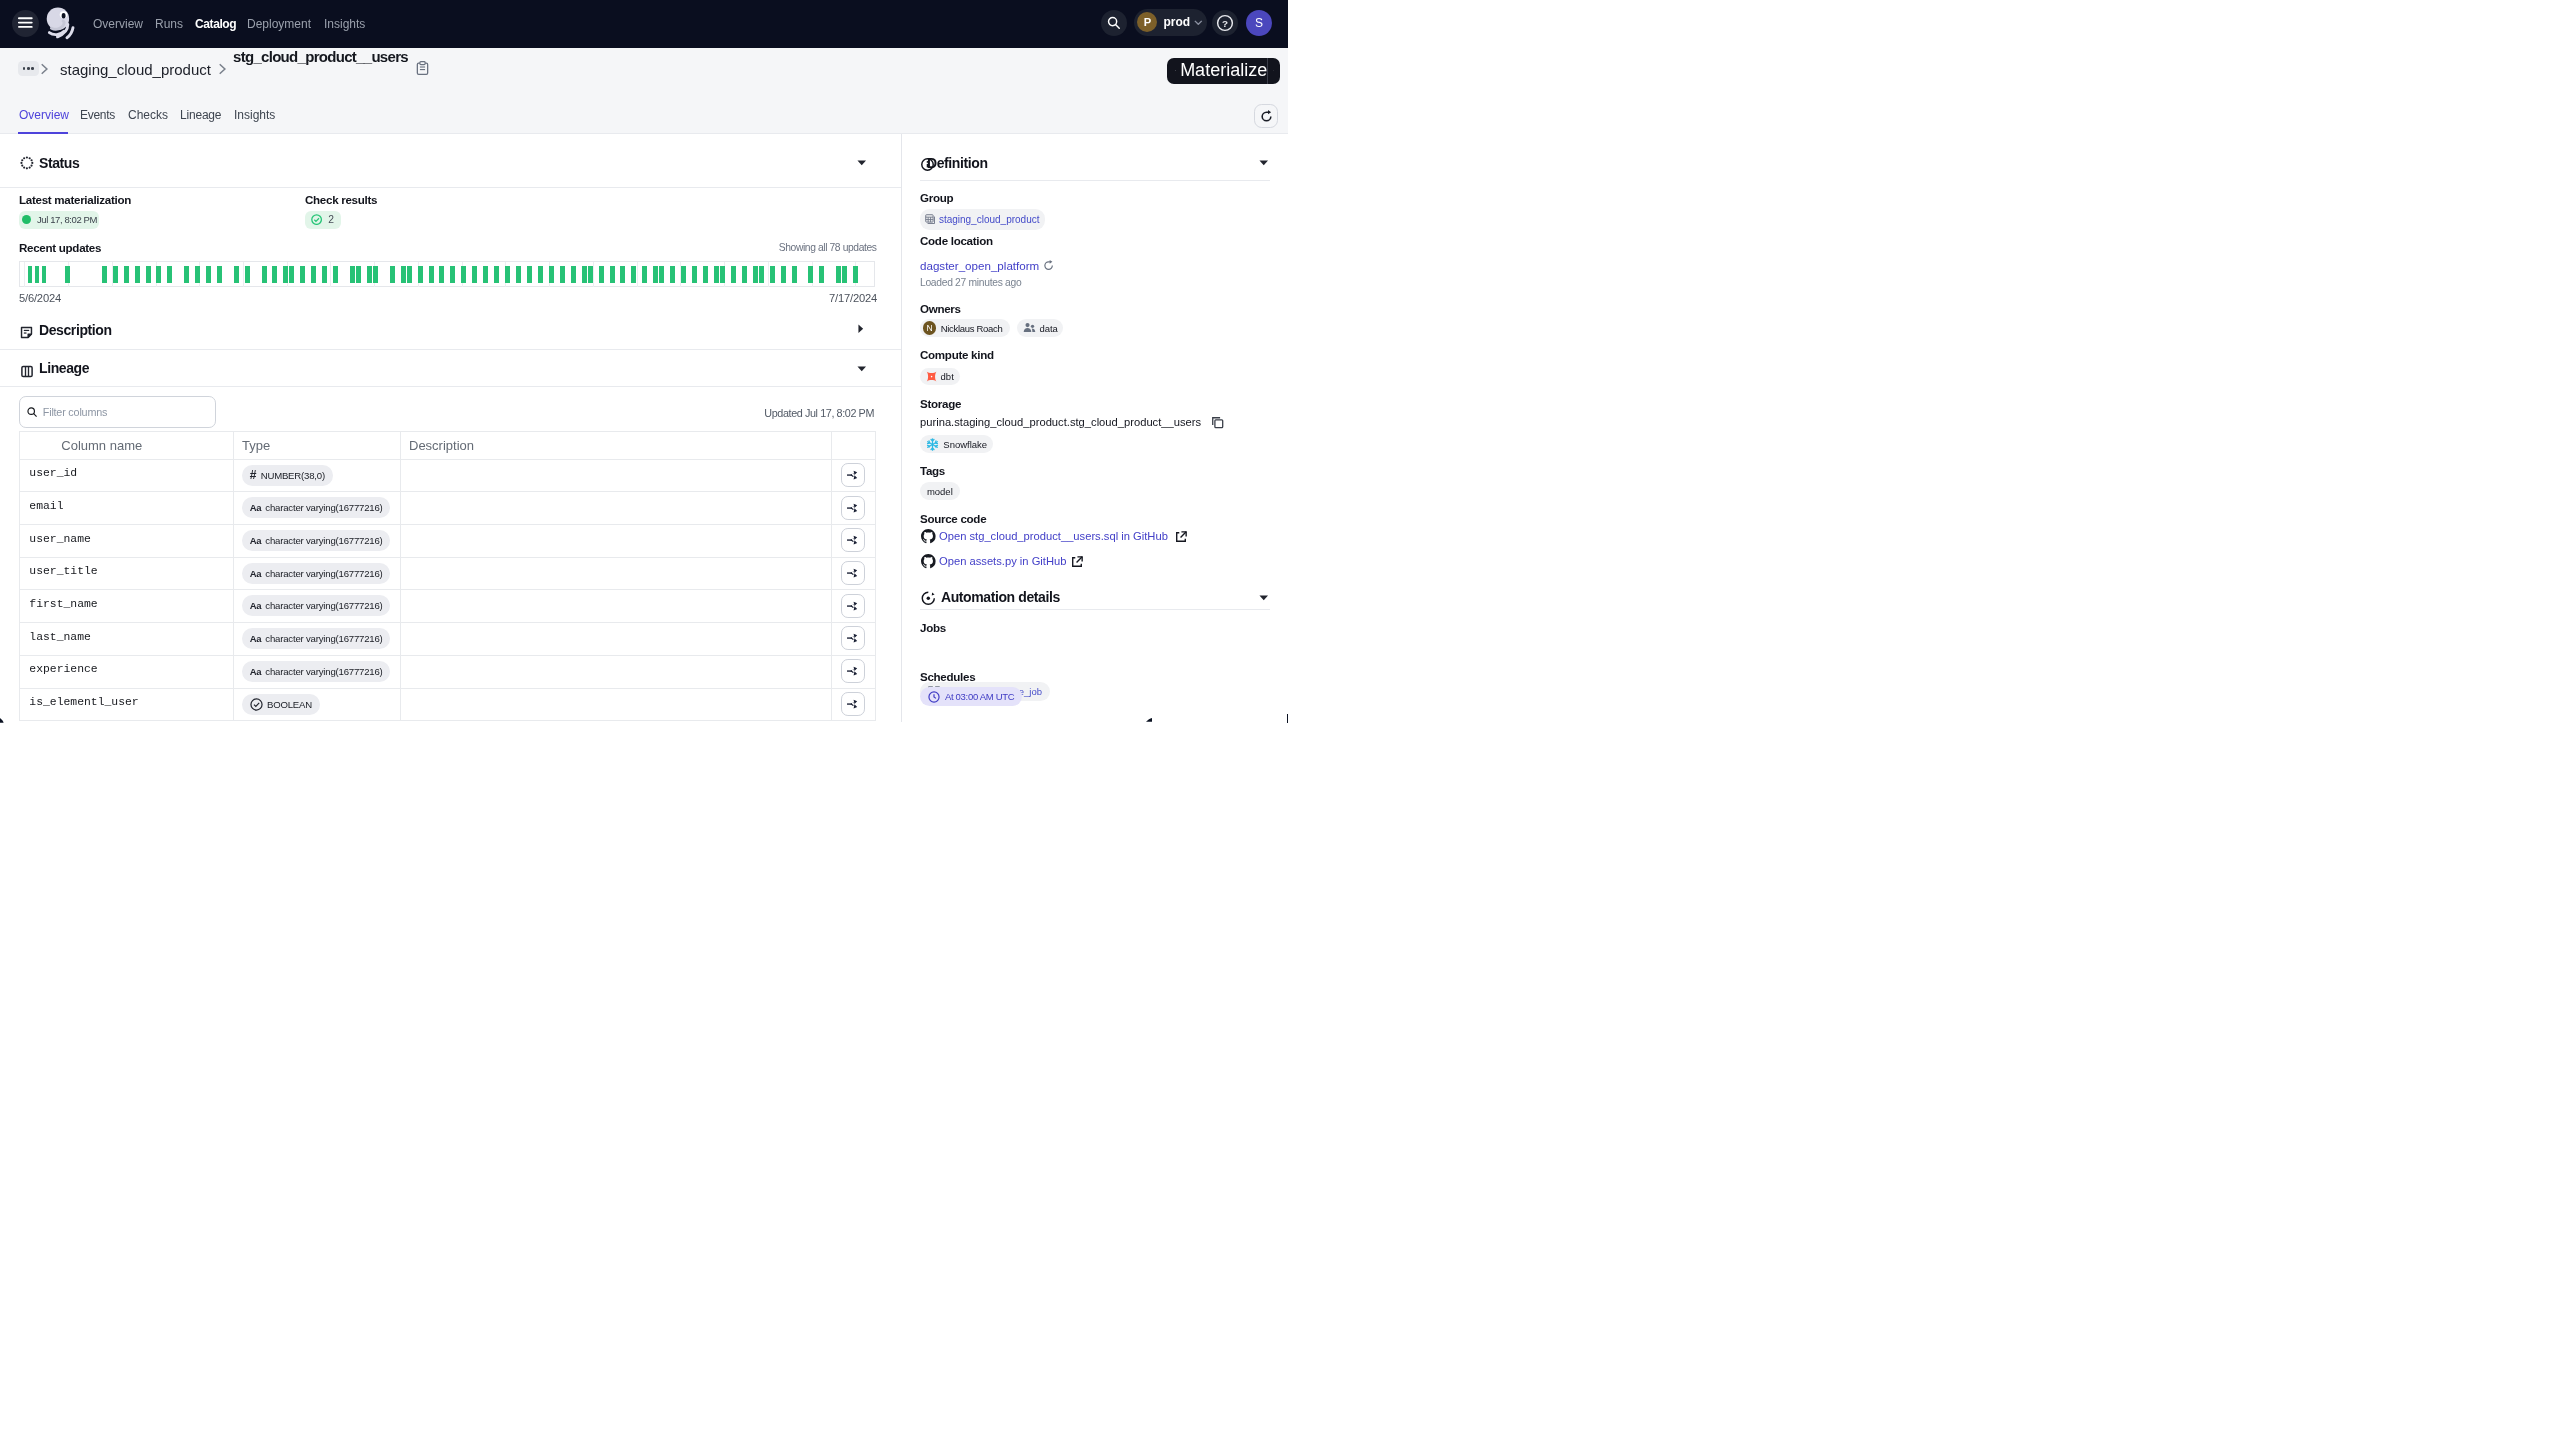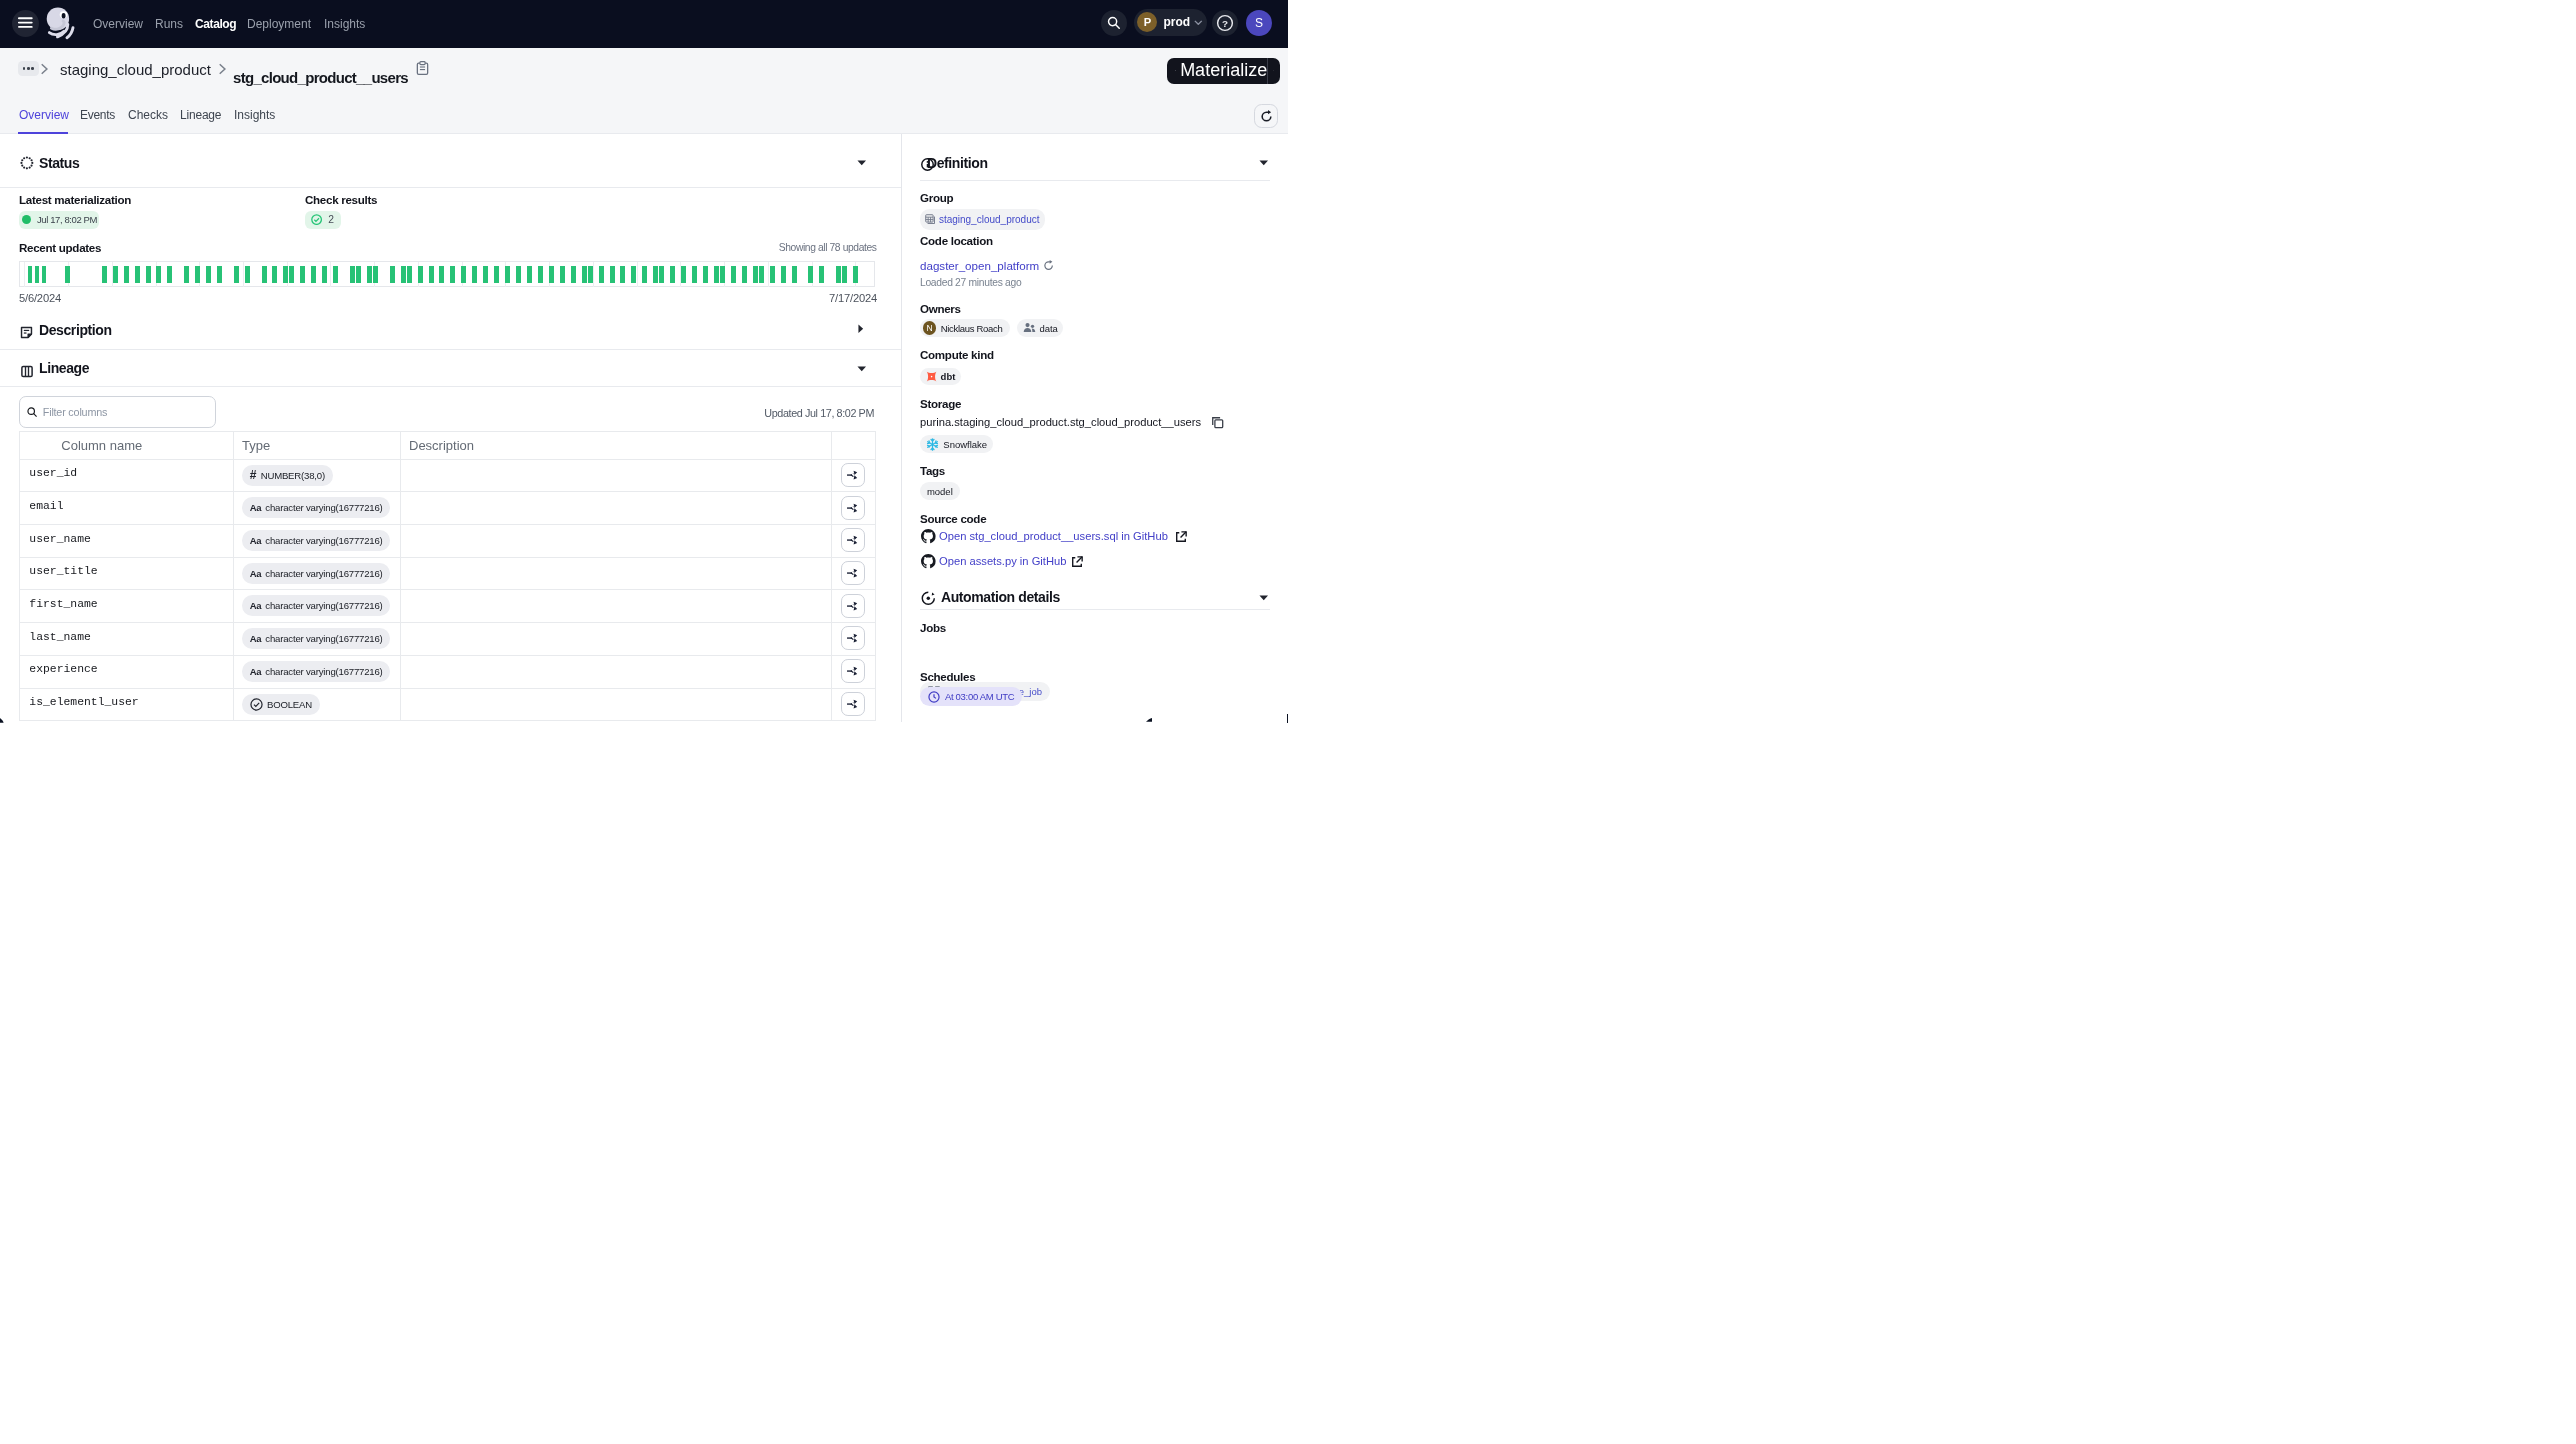--- a/index.html
+++ b/index.html
@@ -78,21 +78,21 @@
       <i style="width:2.6px;height:2.6px;border-radius:50%;background:#3D434D;"></i>
       <i style="width:2.6px;height:2.6px;border-radius:50%;background:#3D434D;"></i>
   </div>
   <svg class="abs" style="left:40px;top:15px;" width="8.6" height="12" viewBox="0 0 10 14">
       <path d="M2 1.5 L8 7 L2 12.5" stroke="#7A818C" stroke-width="1.8" fill="none"></path>
     </svg>
   <div class="abs" style="left:60px;top:12.5px;font-size:15px;color:#1C1F28;">staging_cloud_product</div>
   <svg class="abs" style="left:218px;top:15px;" width="8.6" height="12" viewBox="0 0 10 14">
       <path d="M2 1.5 L8 7 L2 12.5" stroke="#7A818C" stroke-width="1.8" fill="none"></path>
     </svg>
-  <div class="abs" style="left:233px;top:21px;font-size:15px;font-weight:bold;letter-spacing:-0.7px;color:#15181F;">stg_cloud_product__users</div>
+  <div class="abs" style="left:233px;top:0;font-size:15px;font-weight:bold;letter-spacing:-0.7px;color:#15181F;">stg_cloud_product__users</div>
   <svg class="abs" style="left:416px;top:13.3px;" width="13" height="14.6" viewBox="0 0 15 17">
       <rect x="1.5" y="2.5" width="12" height="13" rx="1.5" fill="none" stroke="#6A7280" stroke-width="1.5"></rect>
       <rect x="4.5" y="0.8" width="6" height="3.4" rx="1" fill="#F5F6F8" stroke="#6A7280" stroke-width="1.4"></rect>
       <line x1="4.5" y1="7" x2="10.5" y2="7" stroke="#6A7280" stroke-width="1.3"></line>
       <line x1="4.5" y1="10" x2="10.5" y2="10" stroke="#6A7280" stroke-width="1.3"></line>
     </svg>
 
   <div class="abs" style="left:1167px;top:9.5px;width:113px;height:26px;border-radius:6.9px;background:#12141D;display:flex;align-items:center;">
     <svg width="13" height="13" viewBox="0 0 17 17" style="margin-left:7.7px;">
         <path fill="#fff" d="M6.5 2 L8 6.5 L12.5 8 L8 9.5 L6.5 14 L5 9.5 L0.5 8 L5 6.5 Z"></path>
@@ -504,21 +504,21 @@
           <circle cx="5.2" cy="3.6" r="2.4"></circle>
           <path d="M0.8 11.5 C0.8 8.6 2.9 7.1 5.2 7.1 C7.5 7.1 9.6 8.6 9.6 11.5 Z"></path>
           <circle cx="11" cy="5" r="1.9"></circle>
           <path d="M10.2 7.6 C12.3 7.6 14.2 8.9 14.2 11.5 L10.8 11.5 C10.8 10 10.6 8.6 10.2 7.6 Z"></path>
         </g>
       </svg>
     <span>data</span>
   </div>
 
   <div class="abs lbl" style="left:18px;top:214px;">Compute kind</div>
-  <div class="pill" style="left:18px;top:234px;height:17px;color:#14161F;padding:0 6px;gap:3.4px;font-weight:bold;">
+  <div class="pill" style="left:18px;top:234px;height:17px;color:#14161F;padding:0 6px;gap:3.4px;font-weight:normal;">
     <svg width="11.2" height="11.2" viewBox="0 0 14 14">
         <path fill="#FF5B42" d="M1 1 C3.8 3.2 10.2 3.2 13 1 C10.8 3.8 10.8 10.2 13 13 C10.2 10.8 3.8 10.8 1 13 C3.2 10.2 3.2 3.8 1 1 Z"></path>
         <circle cx="7" cy="7" r="1" fill="#fff"></circle>
       </svg>
     <span>dbt</span>
   </div>
 
   <div class="abs lbl" style="left:18px;top:263px;">Storage</div>
   <div class="abs" style="left:18px;top:282px;font-size:11.2px;color:#14161F;">purina.staging_cloud_product.stg_cloud_product__users</div>
   <svg class="abs" style="left:309px;top:282px;" width="13" height="13" viewBox="0 0 15 15">

